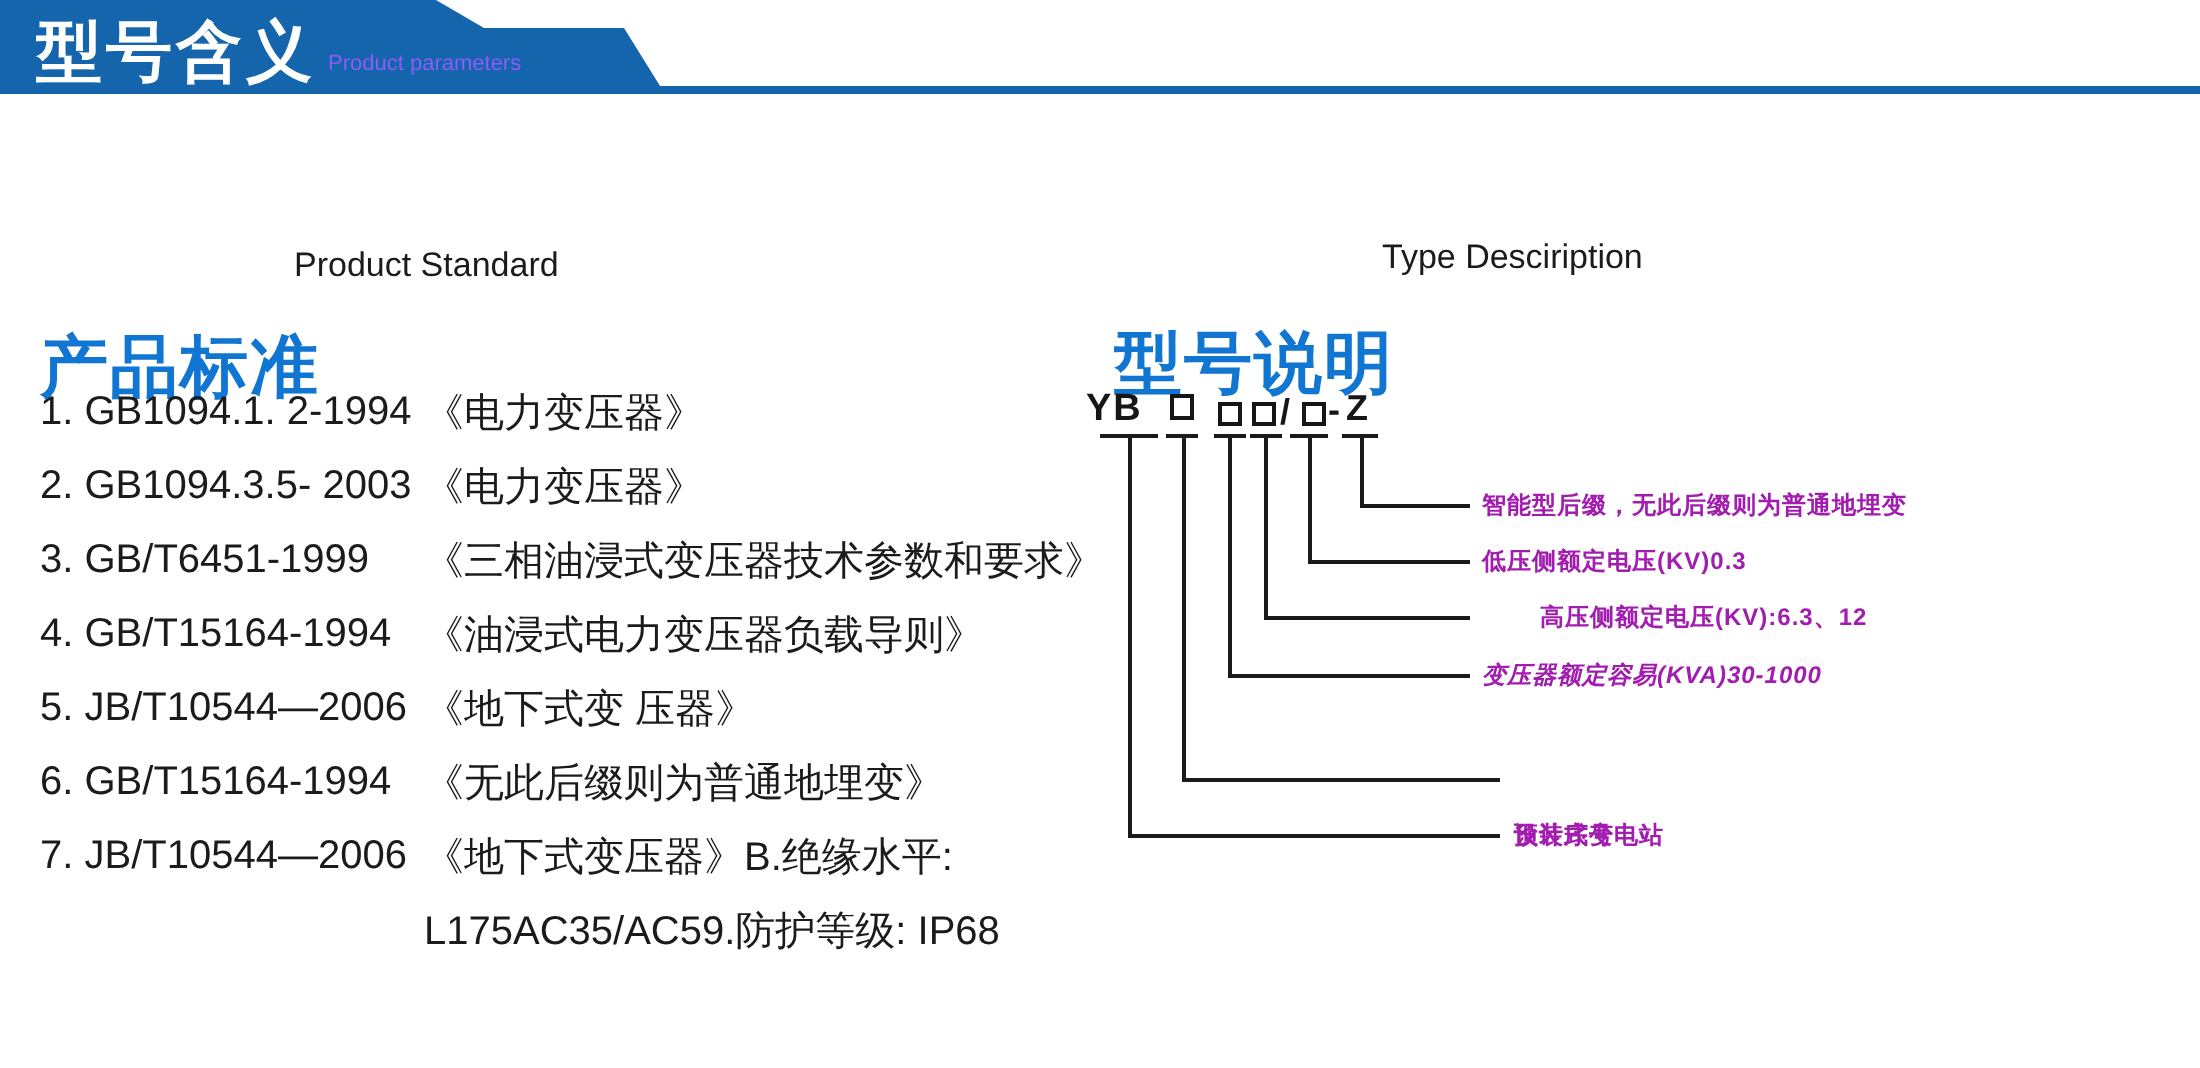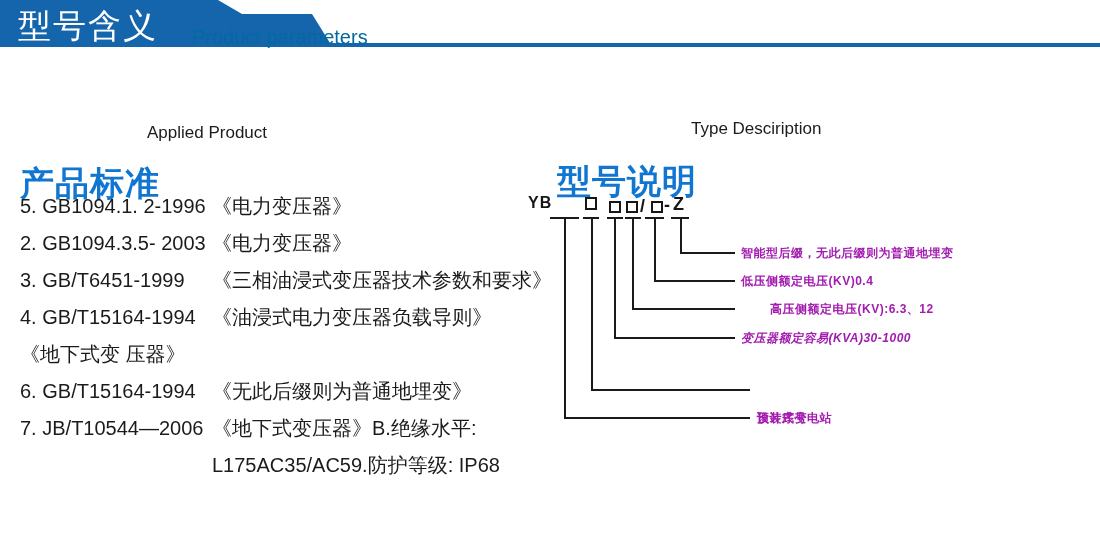--- a/index.html
+++ b/index.html
@@ -6,47 +6,47 @@
   body{
     width:1100px;height:534px;position:relative;overflow:hidden;
     background:#ffffff;
     font-family:"Liberation Sans","DejaVu Sans",sans-serif;
     color:var(--ink,#1b1b1b);
   }
   
   .banner{position:absolute;left:0;top:0;width:1100px;height:47px;}
   .banner svg{position:absolute;left:0;top:0;color:var(--banner_blue,#1565ac);}
   .banner-title{
-    position:absolute;left:18px;top:4px;font-size:33px;font-weight:400;
+    position:absolute;left:18px;top:4px;font-size:33px;font-weight:700;
     color:#ffffff;letter-spacing:2px;white-space:nowrap;
   }
   .banner-sub{
-    position:absolute;left:192px;top:26px;font-size:20px;font-weight:500;
-    color:#0369a1;white-space:nowrap;
+    position:absolute;left:164px;top:26px;font-size:11px;font-weight:500;
+    color:#8b5cf6;white-space:nowrap;
   }
   
   .sec-zh{
     position:absolute;font-size:34px;font-weight:700;
     color:var(--heading_blue,#1076d1);white-space:nowrap;letter-spacing:1px;margin-top:48px;
   }
   .sec-en{position:absolute;font-size:17px;font-weight:500;color:var(--ink,#1b1b1b);white-space:nowrap;}
   #std-zh{left:20px;top:113px;}
   #std-en{left:147px;top:123px;}
   #mod-zh{left:557px;top:111px;}
   #mod-en{left:691px;top:119px;}
   
   .std-list{position:absolute;left:20px;top:188px;width:540px;}
   .std-row{height:37px;display:flex;align-items:center;font-size:20px;white-space:nowrap;}
   .std-code{width:192px;flex:0 0 192px;}
   .std-title{flex:1;}
   
   .diagram-lines{position:absolute;left:0;top:0;}
   .diagram-lines path{stroke:#1a1a1a;stroke-width:2;fill:none;}
   .code-seg{position:absolute;font-weight:700;color:#161616;white-space:nowrap;}
-  #code-prefix{left:528px;top:194px;font-size:16px;letter-spacing:1px;}
+  #code-prefix{left:543px;top:194px;font-size:19px;letter-spacing:1px;}
   #code-slash{left:640px;top:196px;font-size:18px;}
   #code-dash{left:664px;top:195px;font-size:18px;}
   #code-suffix{left:673px;top:194px;font-size:18px;}
   .ph-box{
     position:absolute;width:12px;height:12px;box-sizing:border-box;
     border:2px solid #161616;background:#ffffff;
   }
   #box-1{left:585px;top:197px;height:13px;}
   #box-2{left:609px;top:201px;}
   #box-3{left:626px;top:201px;}
@@ -67,42 +67,43 @@
 
 <div class="banner">
   <svg width="1100" height="47" viewBox="0 0 1100 47">
     <polygon points="0,0 218,0 242,14 312,14 330,43 1100,43 1100,47 0,47" fill="currentColor"></polygon>
   </svg>
   <span class="banner-title">型号含义</span>
   <span class="banner-sub">Product parameters</span>
 </div>
 
 <span class="sec-zh" id="std-zh">产品标准</span>
-<span class="sec-en" id="std-en">Applied Product</span>
+<span class="sec-en" id="std-en">Product Standard</span>
 <span class="sec-zh" id="mod-zh">型号说明</span>
 <span class="sec-en" id="mod-en">Type Desciription</span>
 
 <div class="std-list">
   <div class="std-row">
-    <span class="std-code">5. GB1094.1. 2-1996</span>
+    <span class="std-code">1. GB1094.1. 2-1994</span>
     <span class="std-title">《电力变压器》</span>
   </div>
   <div class="std-row">
     <span class="std-code">2. GB1094.3.5- 2003</span>
     <span class="std-title">《电力变压器》</span>
   </div>
   <div class="std-row">
     <span class="std-code">3. GB/T6451-1999</span>
     <span class="std-title">《三相油浸式变压器技术参数和要求》</span>
   </div>
   <div class="std-row">
     <span class="std-code">4. GB/T15164-1994</span>
     <span class="std-title">《油浸式电力变压器负载导则》</span>
   </div>
   <div class="std-row">
+    <span class="std-code">5. JB/T10544—2006</span>
     <span class="std-title">《地下式变 压器》</span>
   </div>
   <div class="std-row">
     <span class="std-code">6. GB/T15164-1994</span>
     <span class="std-title">《无此后缀则为普通地埋变》</span>
   </div>
   <div class="std-row">
     <span class="std-code">7. JB/T10544—2006</span>
     <span class="std-title">《地下式变压器》B.绝缘水平:</span>
   </div>
@@ -132,17 +133,17 @@
 <span class="code-seg" id="code-prefix">YB</span>
 <span class="ph-box" id="box-1"></span>
 <span class="ph-box" id="box-2"></span>
 <span class="ph-box" id="box-3"></span>
 <span class="code-seg" id="code-slash">/</span>
 <span class="ph-box" id="box-4"></span>
 <span class="code-seg" id="code-dash">-</span>
 <span class="code-seg" id="code-suffix">Z</span>
 
 <div class="dg-label" id="dg-label-0">智能型后缀，无此后缀则为普通地埋变</div>
-<div class="dg-label" id="dg-label-1">低压侧额定电压(KV)0.4</div>
+<div class="dg-label" id="dg-label-1">低压侧额定电压(KV)0.3</div>
 <div class="dg-label" id="dg-label-2">高压侧额定电压(KV):6.3、12</div>
 <div class="dg-label" id="dg-label-3">变压器额定容易(KVA)30-1000</div>
 <div class="dg-label" id="dg-label-4">设计序号</div>
 <div class="dg-label" id="dg-label-5">预装式变电站</div>
 
 </body></html>

